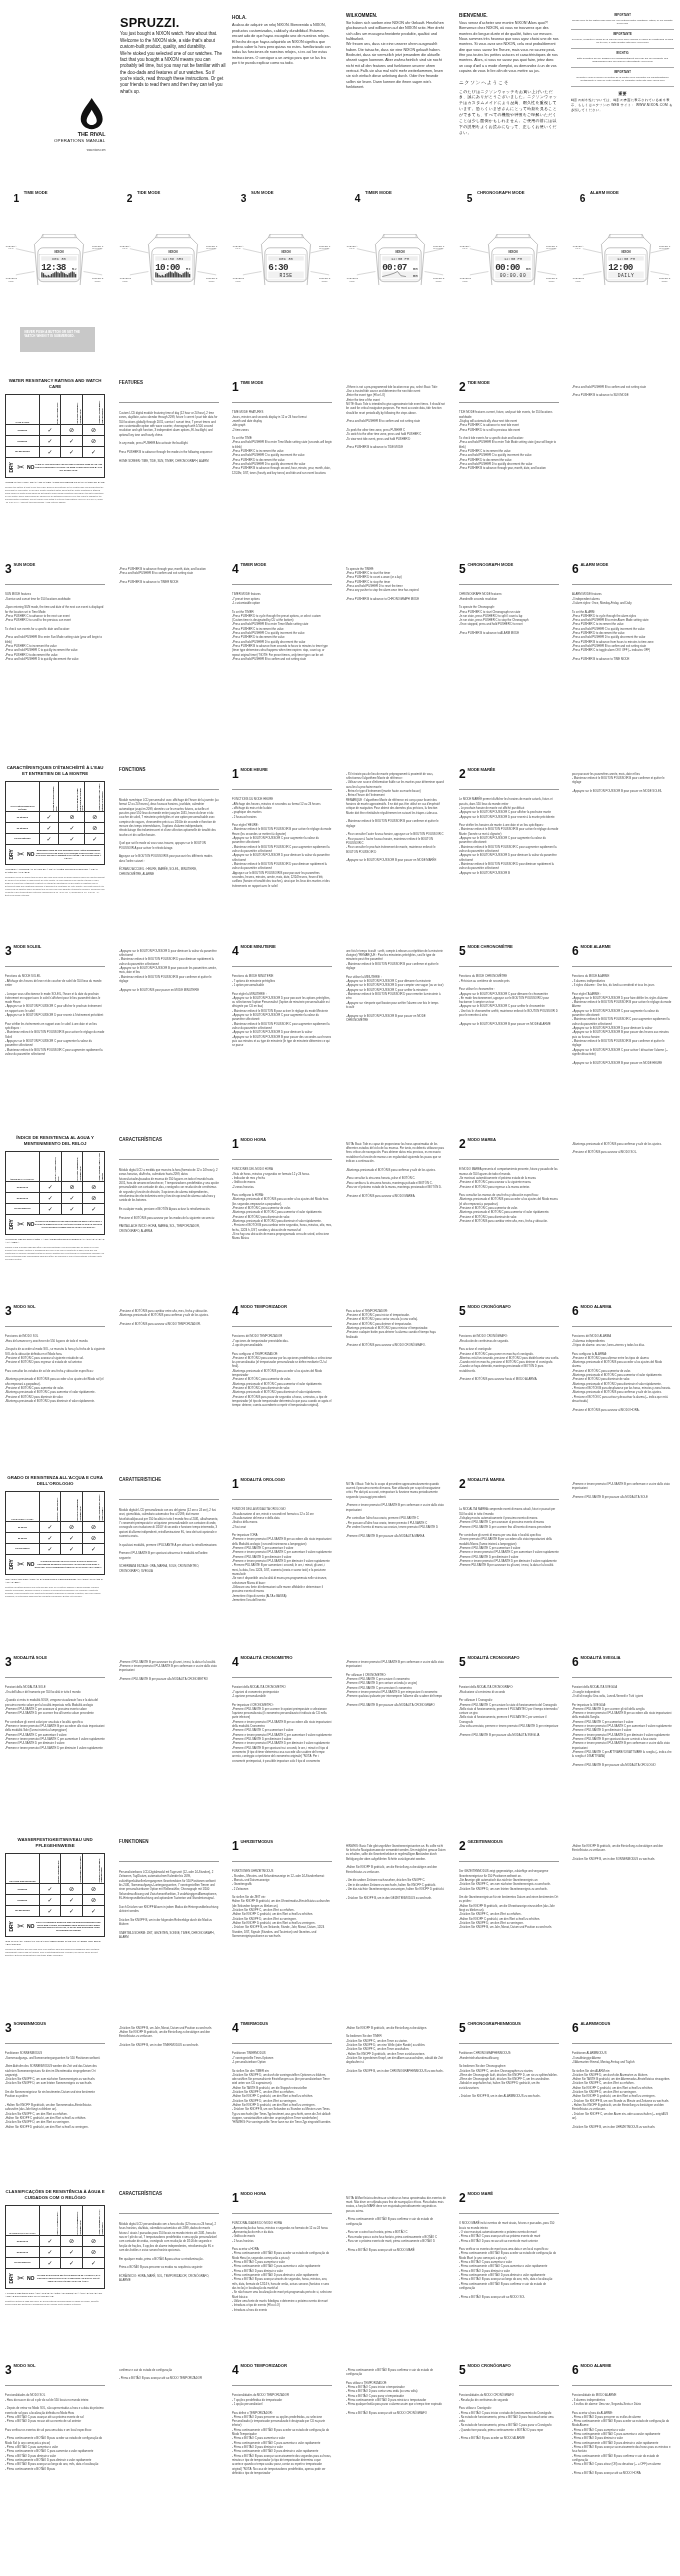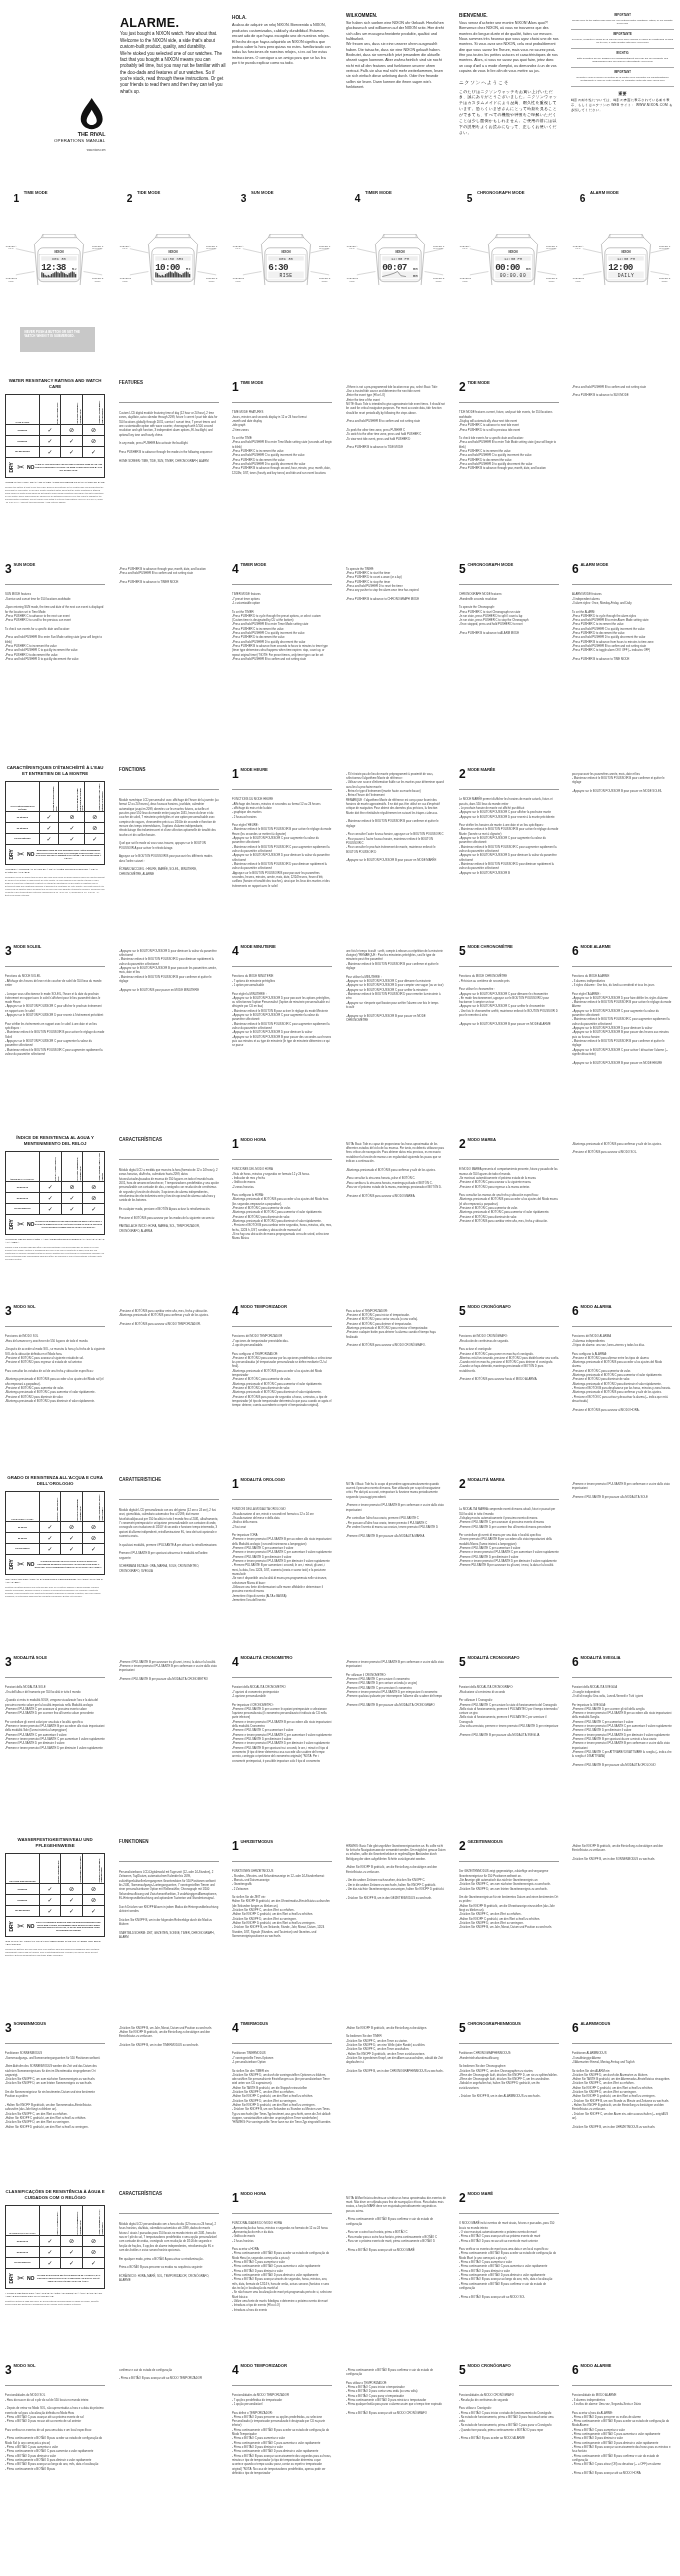--- a/index.html
+++ b/index.html
@@ -54,21 +54,21 @@
       <path d="M15 0 C9 10 2 16 2 25 C2 32 8 37 15 37 C22 37 28 32 28 25 C28 16 21 10 15 0 Z M15 14 C18 20 21 23 21 27 C21 30 18 32 15 32 C12 32 9 30 9 27 C9 23 12 20 15 14 Z" fill="#111" fill-rule="evenodd"></path>
     </svg>
 </div>
 <div class="rival">
   <div class="t">THE RIVAL</div>
   <div class="s">OPERATIONS MANUAL</div>
   <div class="u">www.nixon.com</div>
 </div>
 
 <div class="abs" style="left:120px;top:17px;width:106px">
-  <div class="h-welcome">ALARME.</div>
+  <div class="h-welcome">SPRUZZI.</div>
   <div class="intro-en" style="white-space:pre-line;margin-top:1.7px">You just bought a NIXON watch. How about that. Welcome to the NIXON side, a side that's about custom-built product, quality, and durability.
 We're stoked you selected one of our watches. The fact that you bought a NIXON means you can probably tell time, but you may not be familiar with all the doo-dads and features of our watches. So if you're stuck, read through these instructions. Or get your friends to read them and then they can tell you what's up.</div>
 </div>
 
 <div class="abs" style="left:232px;top:15.3px;width:100px">
   <div class="intro-h">HOLA.</div>
   <div class="intro-small">Acabas de adquirir un reloj NIXON. Bienvenido a NIXON, productos customizados, calidad y durabilidad. Estamos encant ado de que hayas escogido uno de nuestros relojes. El hecho de que hayas adquirido un NIXON significa que podras saber la hora pero quizas no estes. familiarizado con todas las funciones de nuestros relojes, si es así lee estas instrucciones. O consigue a un amigo para que se las lea por ti te pueda explicar como va todo.</div>
 </div>
 
 <div class="abs" style="left:346px;top:12.7px;width:100px">

